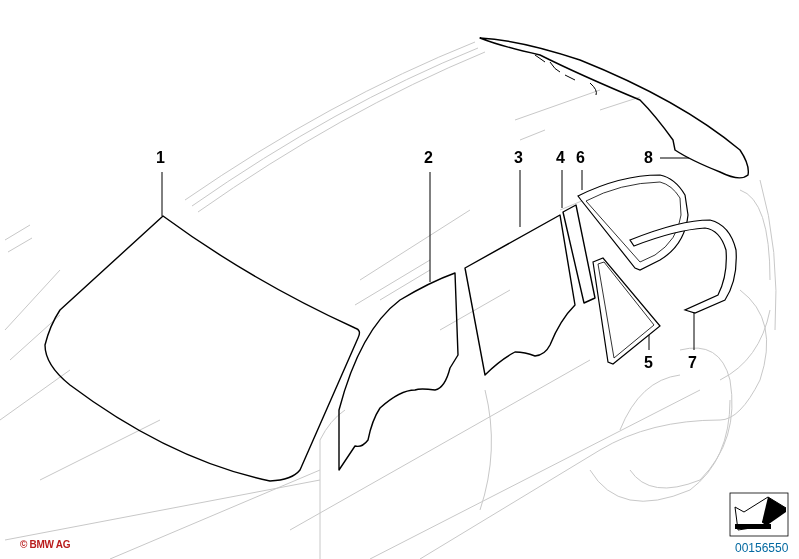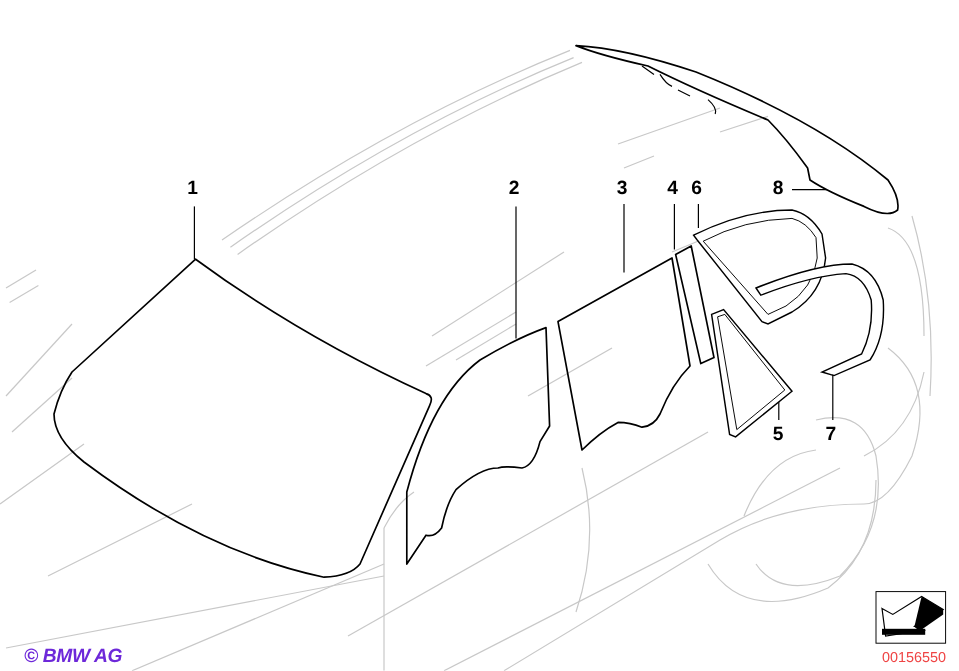--- a/index.html
+++ b/index.html
@@ -1,20 +1,20 @@
 <!DOCTYPE html>
 <html><head>
 <meta charset="utf-8">
 <style>
   html, body { margin: 0; padding: 0; background: #ffffff; }
   body { width: 799px; height: 559px; position: relative; overflow: hidden; font-family: "Liberation Sans", sans-serif; }
   #diagram { position: absolute; left: 0; top: 0; width: 799px; height: 559px; }
   .callout { position: absolute; font-family: "Liberation Sans", sans-serif; font-weight: bold; font-size: 16px; color: #000; line-height: 1; }
-  .copyright { position: absolute; left: 20px; top: 539px; font-family: "Liberation Sans", sans-serif; font-size: 16px; font-weight: bold; color: #6d28d9; letter-spacing: -0.3px; font-style: italic; }
-  .docnum { position: absolute; left: 735px; top: 541px; font-family: "Liberation Sans", sans-serif; font-size: 12px; color: #ef4444; }
+  .copyright { position: absolute; left: 20px; top: 539px; font-family: "Liberation Sans", sans-serif; font-size: 10px; font-weight: bold; color: #b91c1c; letter-spacing: -0.3px; }
+  .docnum { position: absolute; left: 735px; top: 541px; font-family: "Liberation Sans", sans-serif; font-size: 12px; color: #0369a1; }
   .body-line { fill: none; stroke: #c8c8c8; stroke-width: 1; }
   .part { fill: none; stroke: #000; stroke-width: 1.4; stroke-linejoin: round; }
   .seal { fill: #fff; stroke: #000; stroke-width: 1.2; }
   .leader { stroke: #000; stroke-width: 1; }
 </style>
 </head>
 <body>
 
 <div id="diagram">
   <svg width="799" height="559" viewBox="0 0 799 559">

